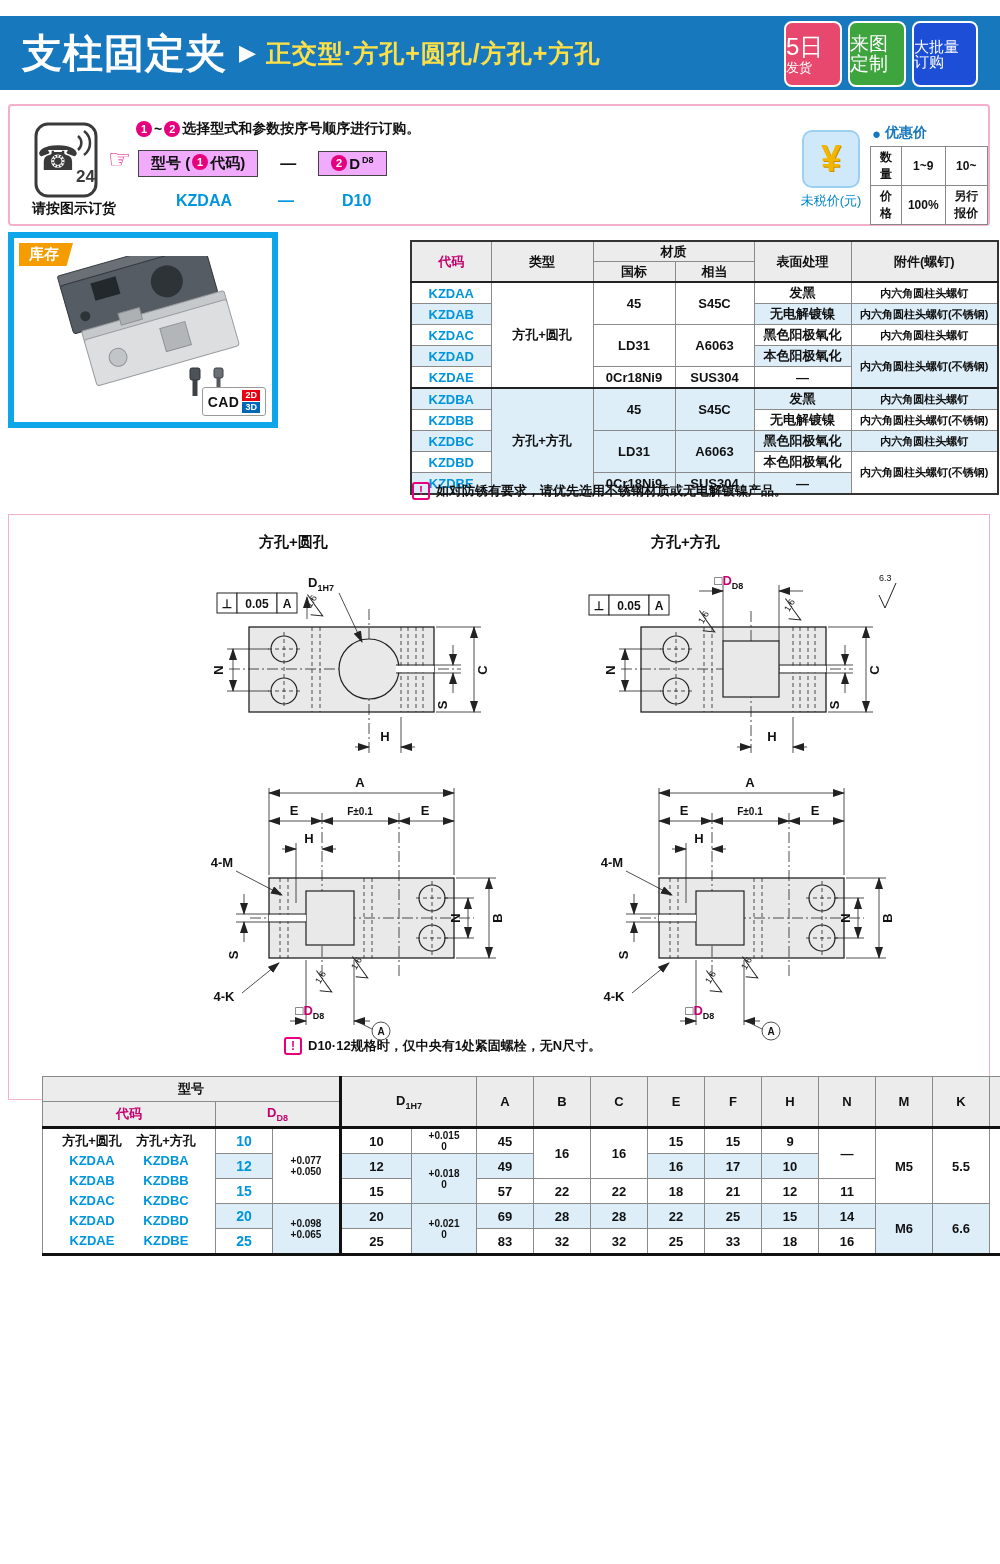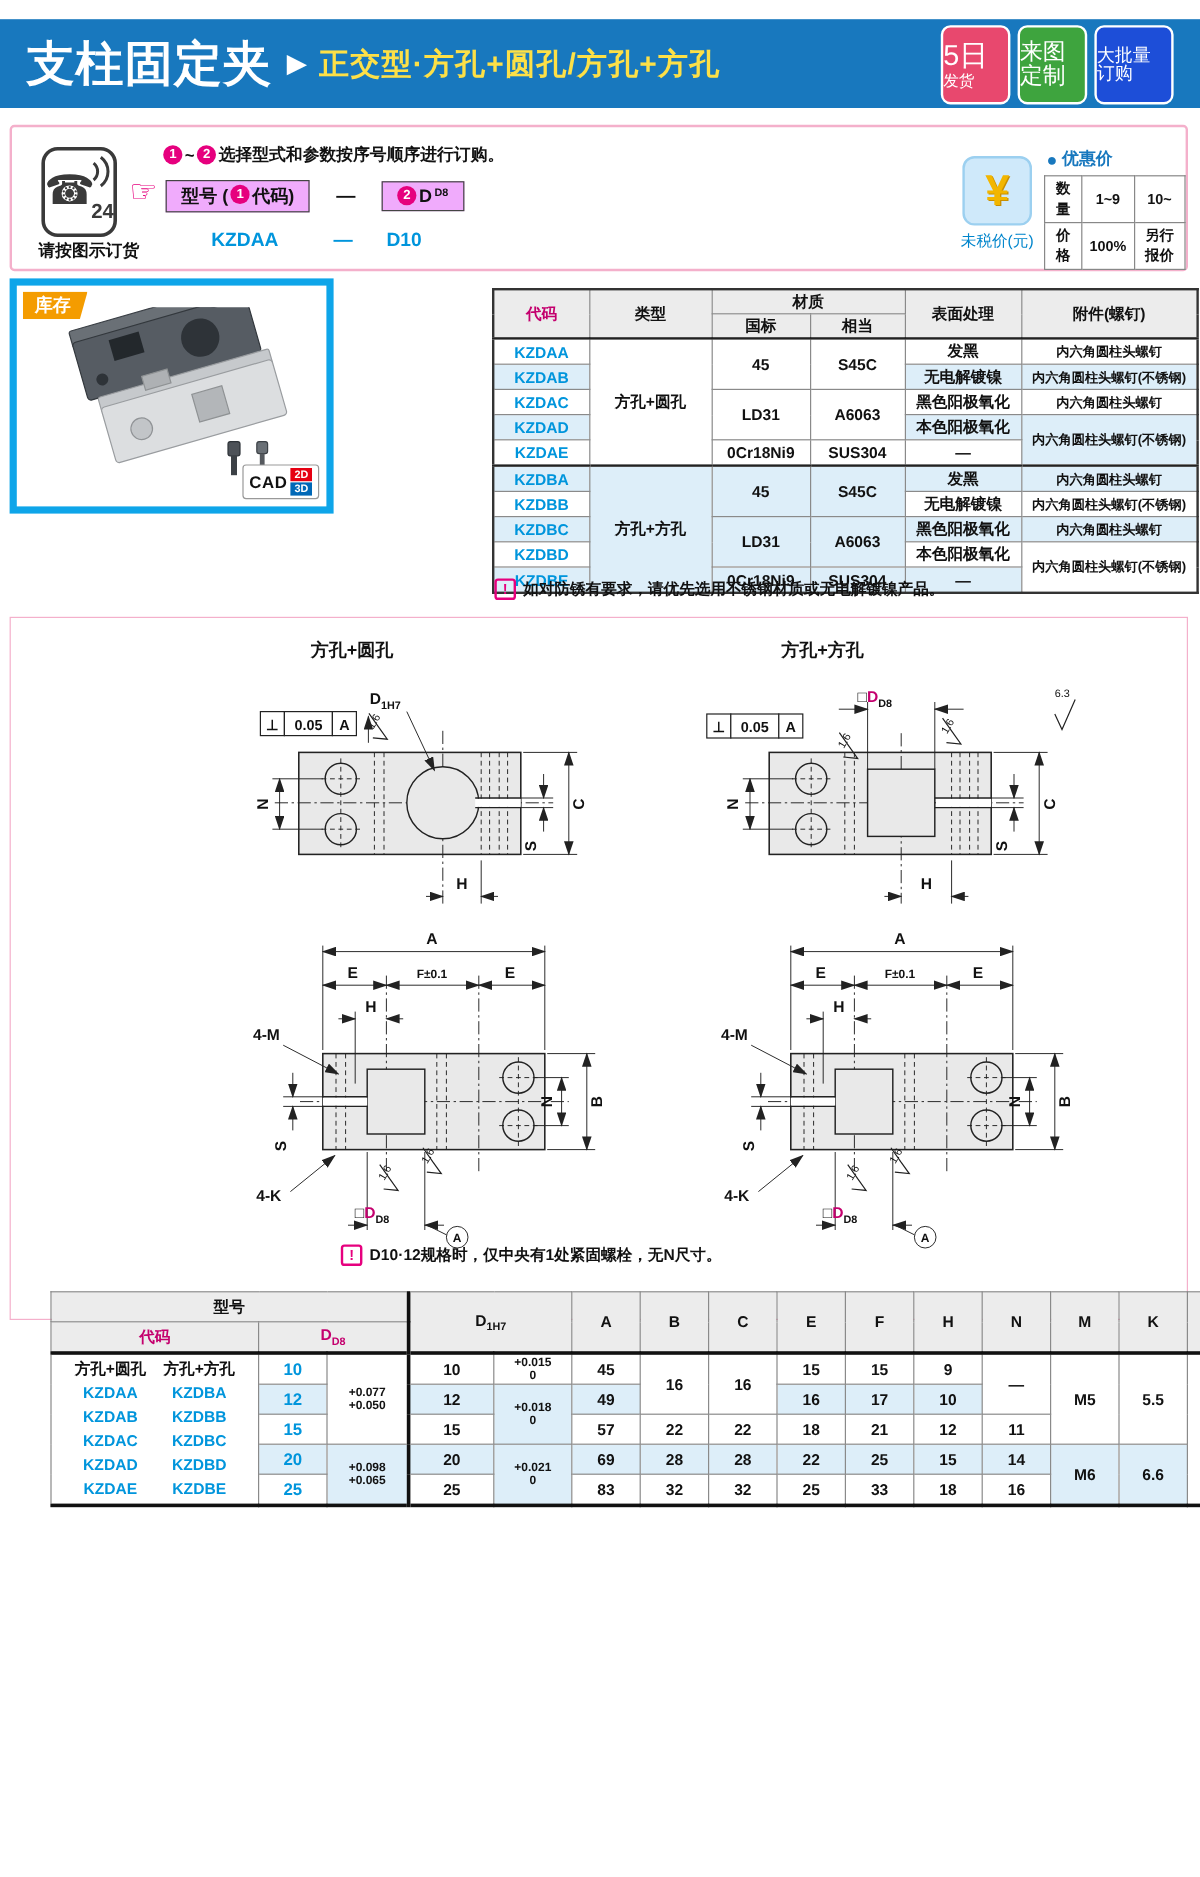--- a/index.html
+++ b/index.html
@@ -158,21 +158,21 @@
       </span>
       <span class="mdash">—</span>
       <span class="mbox">
         <span class="circle-n">2</span>
         <span>D</span>
           <sub>D8</sub>
       </span>
     </div>
     <span class="exrow" style="left:166px">KZDAA</span>
     <span class="exrow" style="left:268px">—</span>
-    <span class="exrow" style="left:312px">D10</span>
+    <span class="exrow" style="left:332px">D10</span>
 
     <div class="yen-tile">
       <span>¥</span>
     </div>
     <div class="yen-cap">未税价(元)</div>
     <div class="deal-title">
       <span class="dot">●</span>
       <span>优惠价</span>
     </div>
     <table class="price-tbl">

